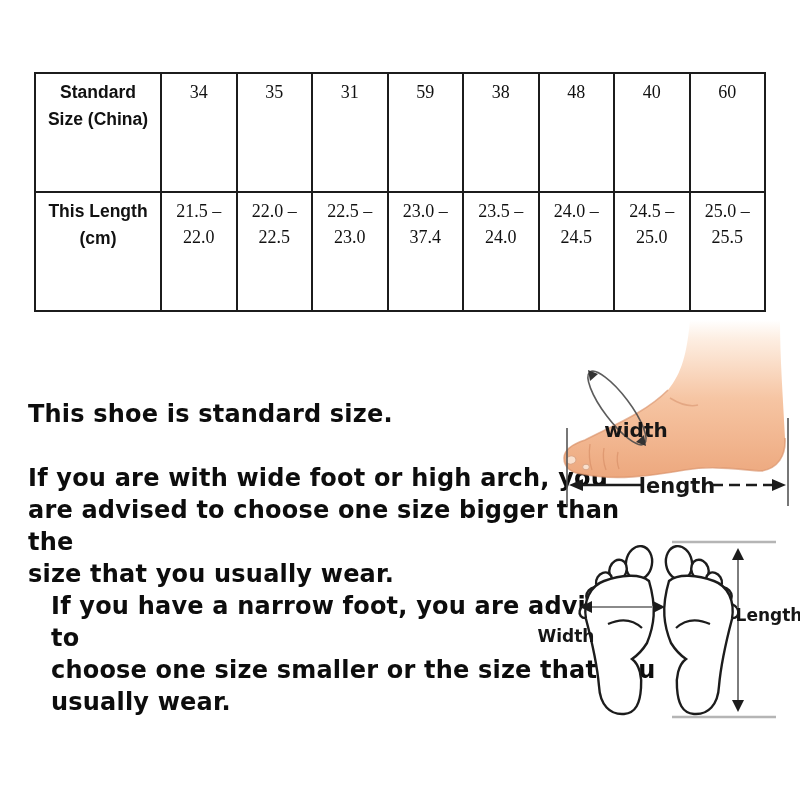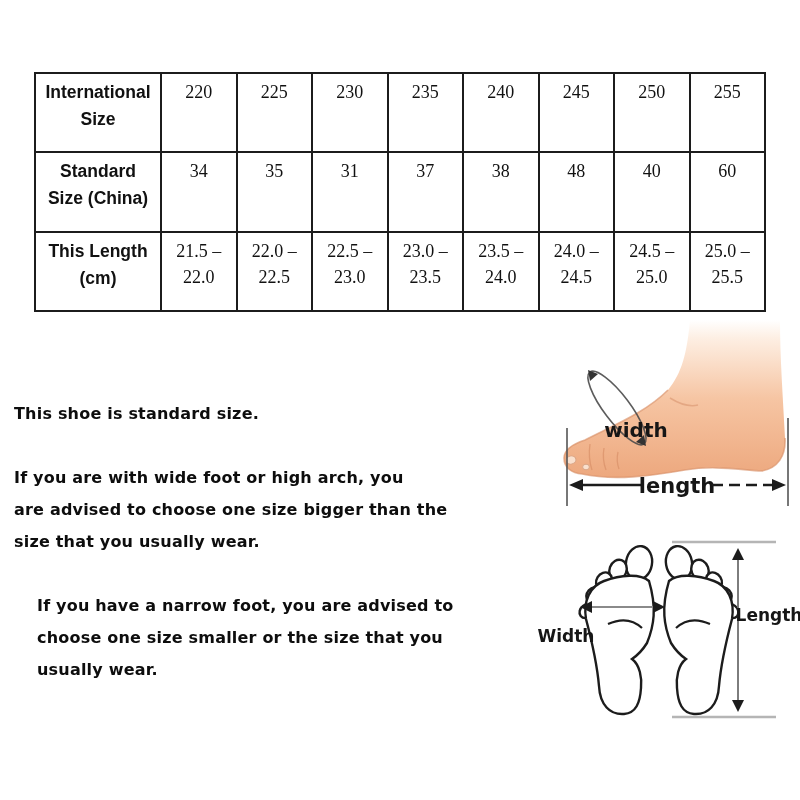--- a/index.html
+++ b/index.html
@@ -18,77 +18,65 @@
   }
   td.row-header{
     width:122px;font-family:"Liberation Sans",sans-serif;font-weight:bold;
     font-size:17.5px;line-height:27px;
   }
   td.size-cell{
     font-family:"Liberation Serif",serif;font-size:18px;line-height:26px;
   }
   
   .note{
-    position:absolute;left:14px;width:620px;white-space:pre-line;
+    position:absolute;left:28px;width:620px;white-space:pre-line;
     font-family:"DejaVu Sans",sans-serif;font-weight:bold;
-    font-size:16px;line-height:32px;letter-spacing:.2px;color:#0d0d0d;
+    font-size:24px;line-height:32px;letter-spacing:.2px;color:#0d0d0d;
   }
   #note1{top:398px;}
   #note2{top:462px;}
   #note3{top:590px;margin-left:23px;}
   
   .diagram{position:absolute;}
   #foot-photo{left:540px;top:318px;}
   #footprints{left:490px;top:523px;}
   svg text.measure{
     font-family:"DejaVu Sans",sans-serif;font-weight:bold;fill:#161616;
   }
 </style>
 </head>
 <body>
 
 <div id="canvas">
 
   <table class="size-table">
     <tbody>
-        <tr>
-      <td class="row-header">International
-Size</td>
-      <td class="size-cell">220</td>
-      <td class="size-cell">225</td>
-      <td class="size-cell">230</td>
-      <td class="size-cell">235</td>
-      <td class="size-cell">240</td>
-      <td class="size-cell">245</td>
-      <td class="size-cell">250</td>
-      <td class="size-cell">255</td>
-    </tr>
     <tr>
       <td class="row-header">Standard
 Size (China)</td>
       <td class="size-cell">34</td>
       <td class="size-cell">35</td>
       <td class="size-cell">31</td>
-      <td class="size-cell">37</td>
+      <td class="size-cell">59</td>
       <td class="size-cell">38</td>
       <td class="size-cell">48</td>
       <td class="size-cell">40</td>
       <td class="size-cell">60</td>
     </tr>
     <tr>
       <td class="row-header">This Length
 (cm)</td>
       <td class="size-cell">21.5 –
 22.0</td>
       <td class="size-cell">22.0 –
 22.5</td>
       <td class="size-cell">22.5 –
 23.0</td>
       <td class="size-cell">23.0 –
-23.5</td>
+37.4</td>
       <td class="size-cell">23.5 –
 24.0</td>
       <td class="size-cell">24.0 –
 24.5</td>
       <td class="size-cell">24.5 –
 25.0</td>
       <td class="size-cell">25.0 –
 25.5</td>
     </tr>
   </tbody>

